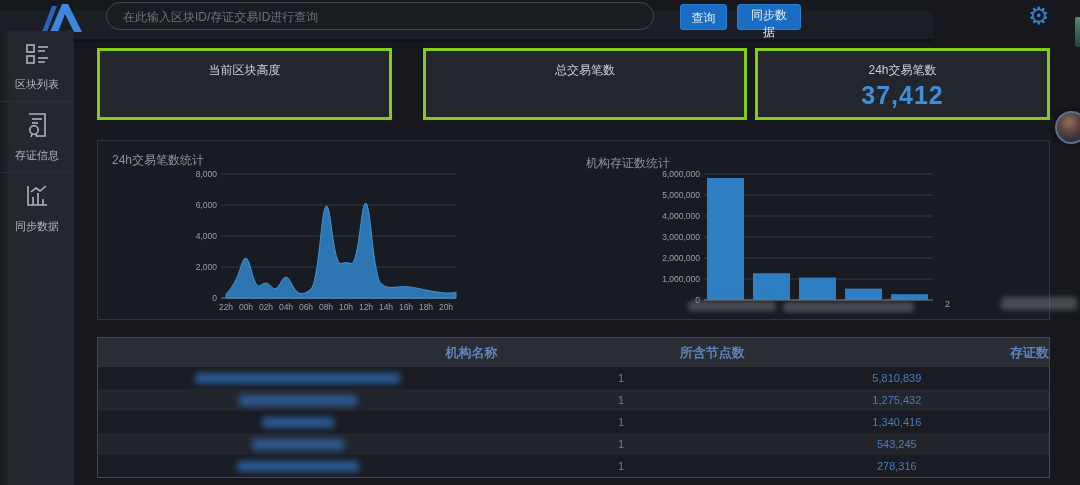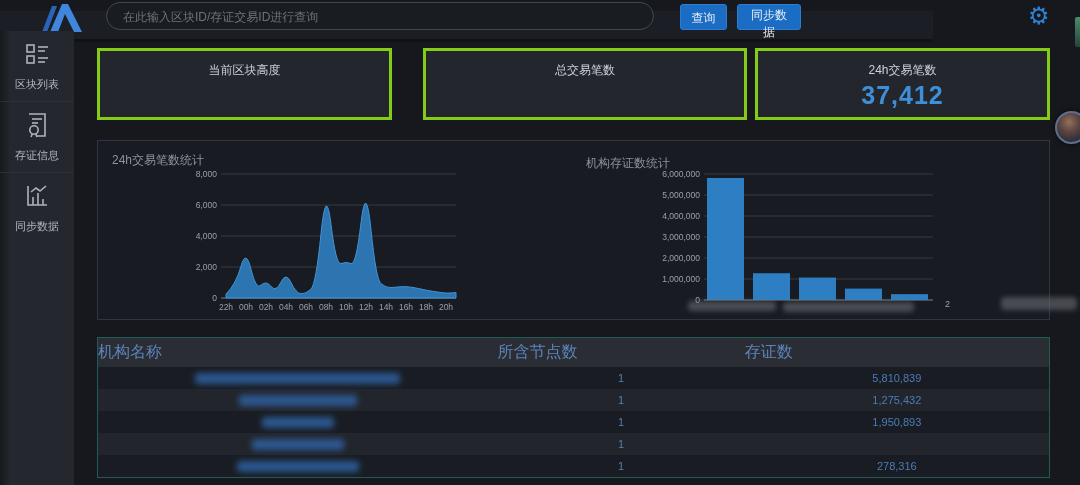--- a/index.html
+++ b/index.html
@@ -63,21 +63,21 @@
   #barChart{position:absolute;left:563px;top:20px;}
   .blur-patch{position:absolute;background:#787d84;opacity:.5;border-radius:4px;filter:blur(2.5px);}
   #patch-0{left:590px;top:160px;width:88px;height:10px;}
   #patch-1{left:685px;top:161px;width:131px;height:10px;}
   #patch-2{left:903px;top:156px;width:76px;height:13px;}
   #bar-annot{position:absolute;left:847px;top:158px;font-size:9px;color:#9aa0a8;}
 
   
   #table{position:absolute;left:97px;top:337px;width:953px;background:#1a1d23;border:1px solid #1e5c55;box-sizing:border-box;}
   #thead{display:flex;height:29px;background:#2a2d34;align-items:center;}
-  .th{font-size:16px;color:#5d84ba;text-align:left;}
+  .th{font-size:13px;color:#5d84ba;text-align:right;font-weight:bold;}
   .col0{width:42%;} .col1{width:26%;} .col2{width:32%;}
   .trow{display:flex;height:22px;align-items:center;cursor:pointer;}
   .trow:nth-child(odd){background:#191c22;}
   .trow:nth-child(even){background:#22252b;}
   .td{font-size:11px;text-align:center;color:#567fb4;}
   .count{color:#4b7cb8;}
   .name-blob{height:11px;border-radius:3px;background:#2f62a4;filter:blur(3px);opacity:.85;margin:0 auto;}
   .trow:nth-child(1) .name-blob{width:205px;}
   .trow:nth-child(2) .name-blob{width:118px;}
   .trow:nth-child(3) .name-blob{width:72px;}
@@ -227,27 +227,28 @@
           <div class="name-blob"></div>
         </div>
         <div class="td col1">1</div>
         <div class="td col2 count">1,275,432</div>
       </div>
       <div class="trow">
         <div class="td col0">
           <div class="name-blob"></div>
         </div>
         <div class="td col1">1</div>
-        <div class="td col2 count">1,950,893</div>
-      </div>
-      <div class="trow">
-        <div class="td col0">
-          <div class="name-blob"></div>
-        </div>
-        <div class="td col1">1</div>
+        <div class="td col2 count">1,340,416</div>
+      </div>
+      <div class="trow">
+        <div class="td col0">
+          <div class="name-blob"></div>
+        </div>
+        <div class="td col1">1</div>
+        <div class="td col2 count">543,245</div>
       </div>
       <div class="trow">
         <div class="td col0">
           <div class="name-blob"></div>
         </div>
         <div class="td col1">1</div>
         <div class="td col2 count">278,316</div>
       </div>
     </div>
 </div>

